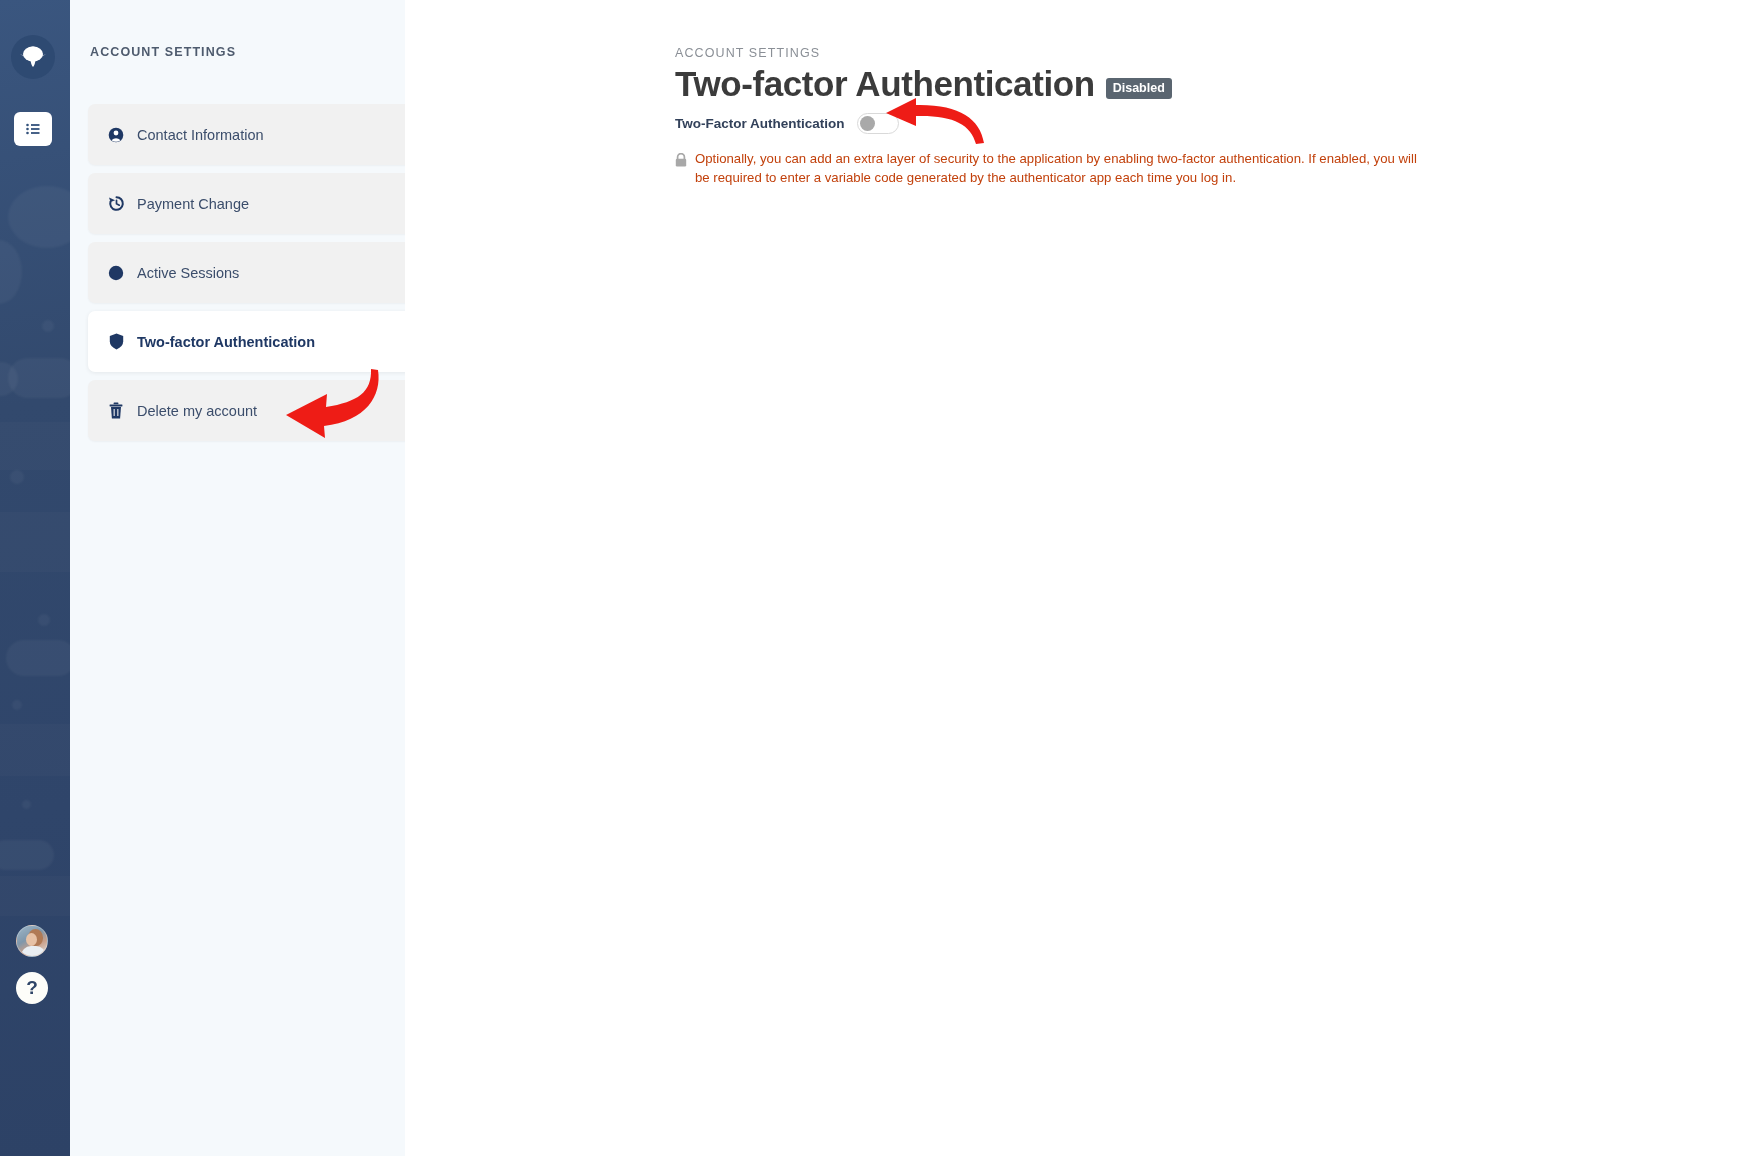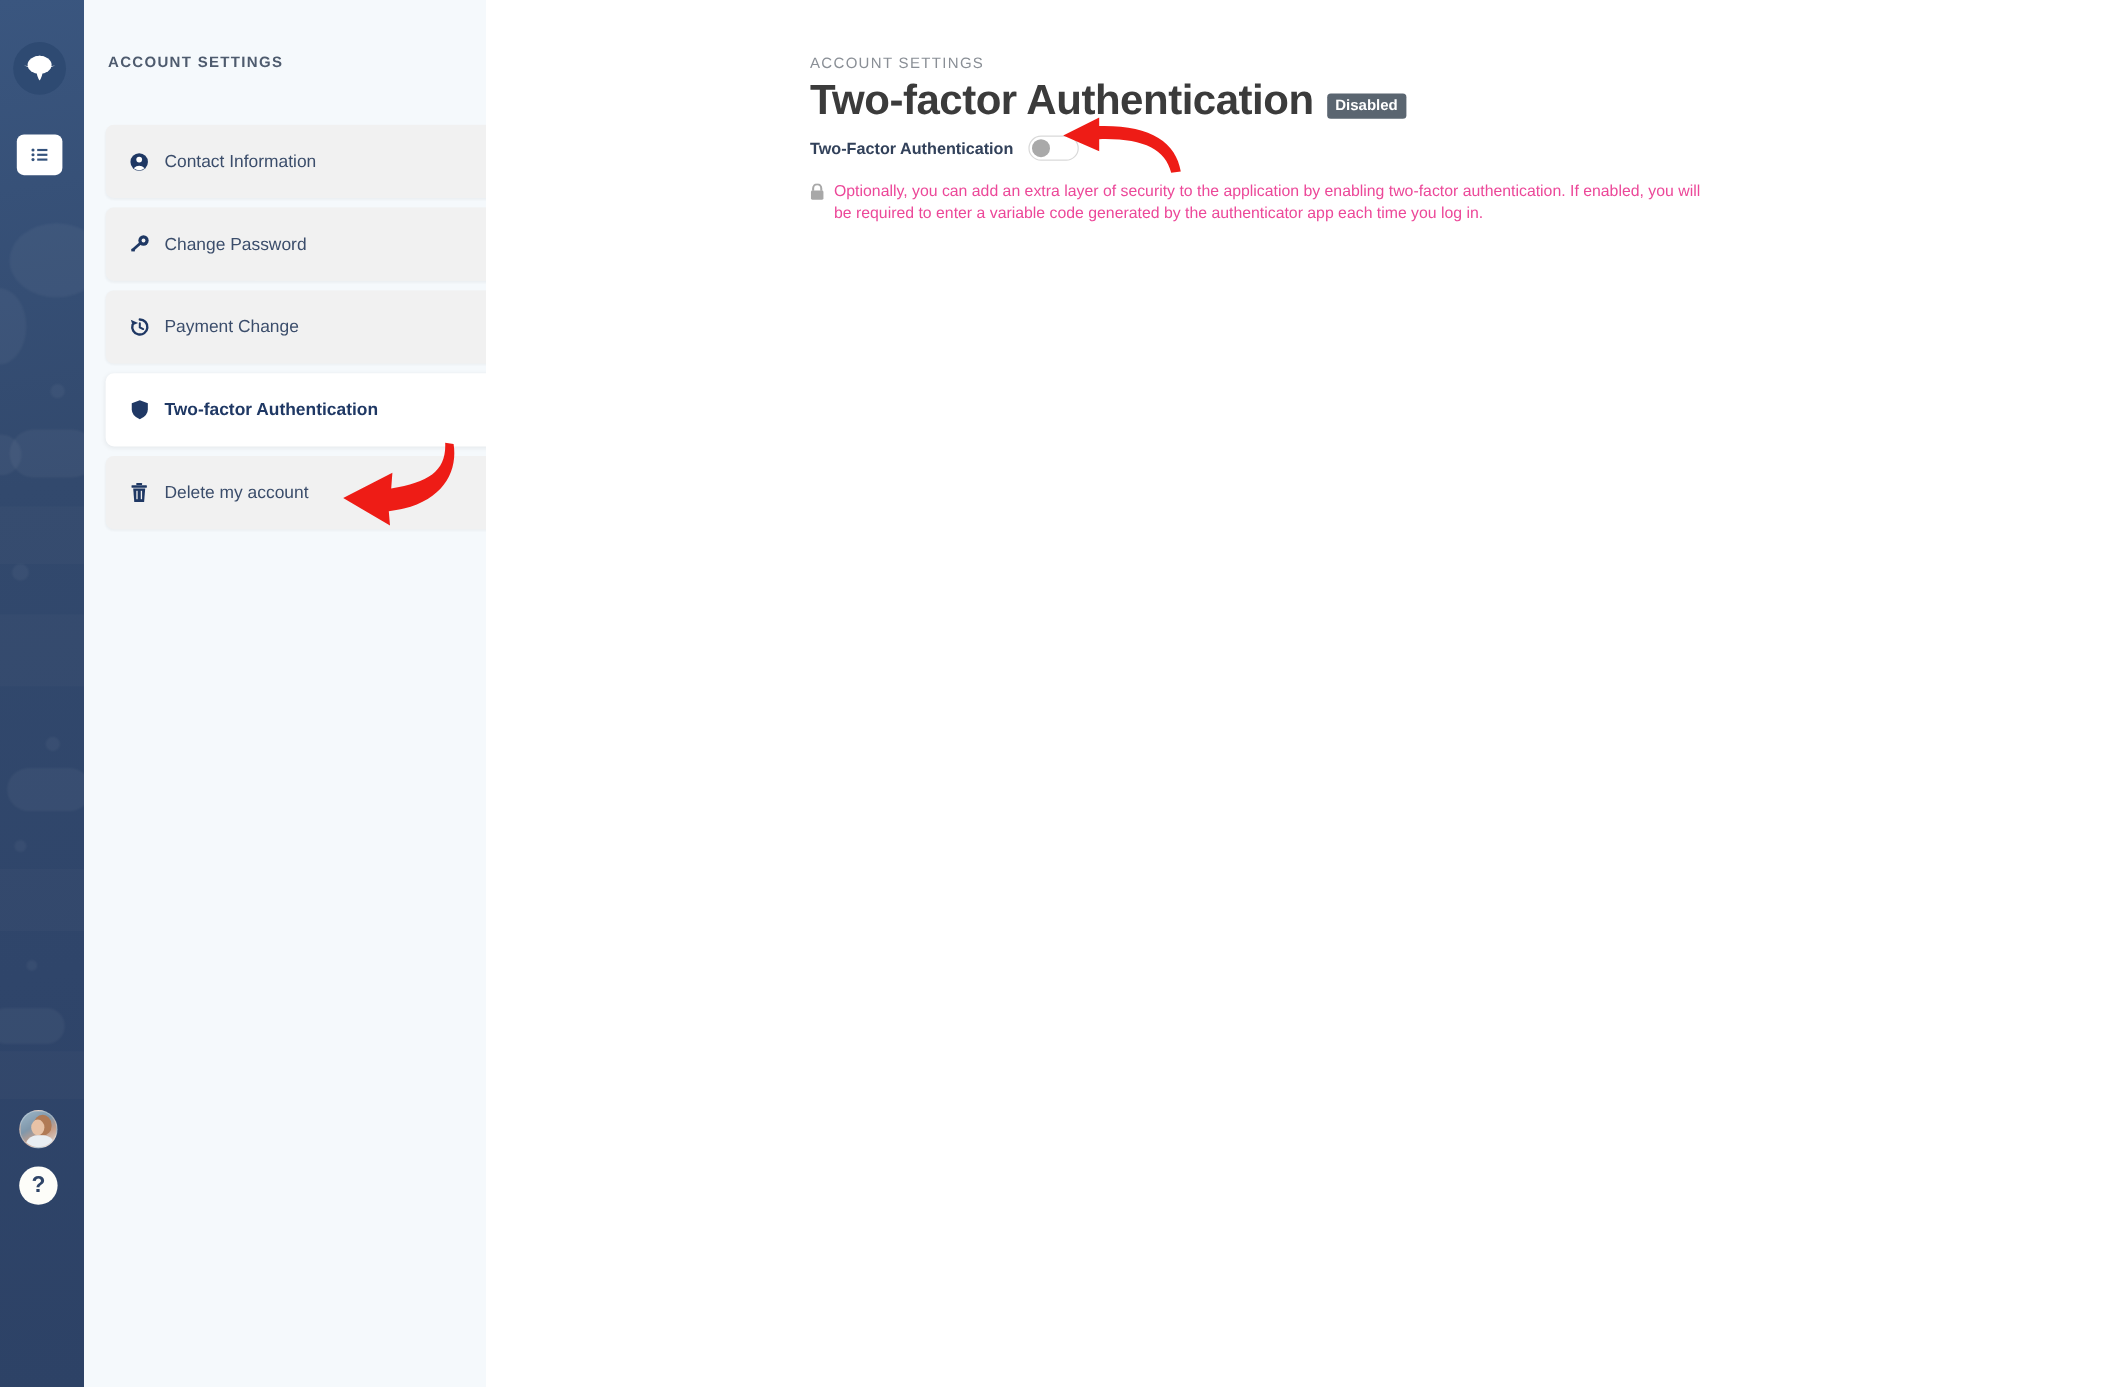--- a/index.html
+++ b/index.html
@@ -246,21 +246,21 @@
   }
   .desc-icon {
     flex: 0 0 auto;
     margin-right: 8px;
     margin-top: 3px;
     color: #a8a8a8;
   }
   .desc-text {
     font-size: 13.2px;
     line-height: 1.42;
-    color: #ec4899;
+    color: #c2410c;
     font-family: "Liberation Sans", sans-serif;
   }
 
   
   .anno {
     position: absolute;
     pointer-events: none;
     z-index: 40;
   }
   .anno.arrow-toggle { left: 868px; top: 96px; }
@@ -327,43 +327,40 @@
         <span class="mi-icon">
           <svg width="16" height="16" viewBox="0 0 16 16" aria-hidden="true">
             <circle cx="8" cy="8" r="7.3" fill="#1f3864"></circle>
             <circle cx="8" cy="6" r="2.4" fill="#ffffff"></circle>
             <path d="M3.4 13.2 Q8 9.2 12.6 13.2 Q8 16.4 3.4 13.2 Z" fill="#ffffff"></path>
           </svg>
         </span>
         <span class="mi-label">Contact Information</span>
       </div>
 
-      <div class="menu-item">
-        <span class="mi-icon">
-          <svg width="17" height="17" viewBox="0 0 17 17" aria-hidden="true">
-            <circle cx="11.6" cy="5.4" r="4.3" fill="#1f3864"></circle>
-            <circle cx="11.6" cy="5.4" r="1.6" fill="#f1f1f1"></circle>
-            <rect x="1.2" y="9.6" width="8.6" height="2.3" transform="rotate(-42 5.5 10.7)" fill="#1f3864"></rect>
-            <rect x="1.4" y="12.4" width="3" height="2.1" fill="#1f3864"></rect>
-          </svg>
-        </span>
-        <span class="mi-label">Change Password</span>
-      </div>
 
       <div class="menu-item">
         <span class="mi-icon">
           <svg width="17" height="17" viewBox="0 0 17 17" aria-hidden="true">
             <path d="M8.5 2.2 a6.3 6.3 0 1 1 -6.0 4.4" stroke="#1f3864" stroke-width="2" fill="none" stroke-linecap="round"></path>
             <path d="M1.0 2.4 L2.6 7.0 L7.1 5.2 Z" fill="#1f3864"></path>
             <path d="M8.5 5.3 L8.5 8.8 L11.3 10.2" stroke="#1f3864" stroke-width="1.7" fill="none" stroke-linecap="round"></path>
           </svg>
         </span>
         <span class="mi-label">Payment Change</span>
       </div>
 
+      <div class="menu-item">
+        <span class="mi-icon">
+          <svg width="16" height="16" viewBox="0 0 16 16" aria-hidden="true">
+            <circle cx="8" cy="8" r="7.2" fill="#1f3864"></circle>
+          </svg>
+        </span>
+        <span class="mi-label">Active Sessions</span>
+      </div>
 
       <div class="menu-item active">
         <span class="mi-icon">
           <svg width="15" height="17" viewBox="0 0 15 17" aria-hidden="true">
             <path d="M7.5 0.6 L14.2 3.0 L14.2 8.3 Q14.2 13.6 7.5 16.4 Q0.8 13.6 0.8 8.3 L0.8 3.0 Z" fill="#1f3864"></path>
           </svg>
         </span>
         <span class="mi-label">Two-factor Authentication</span>
       </div>
 

